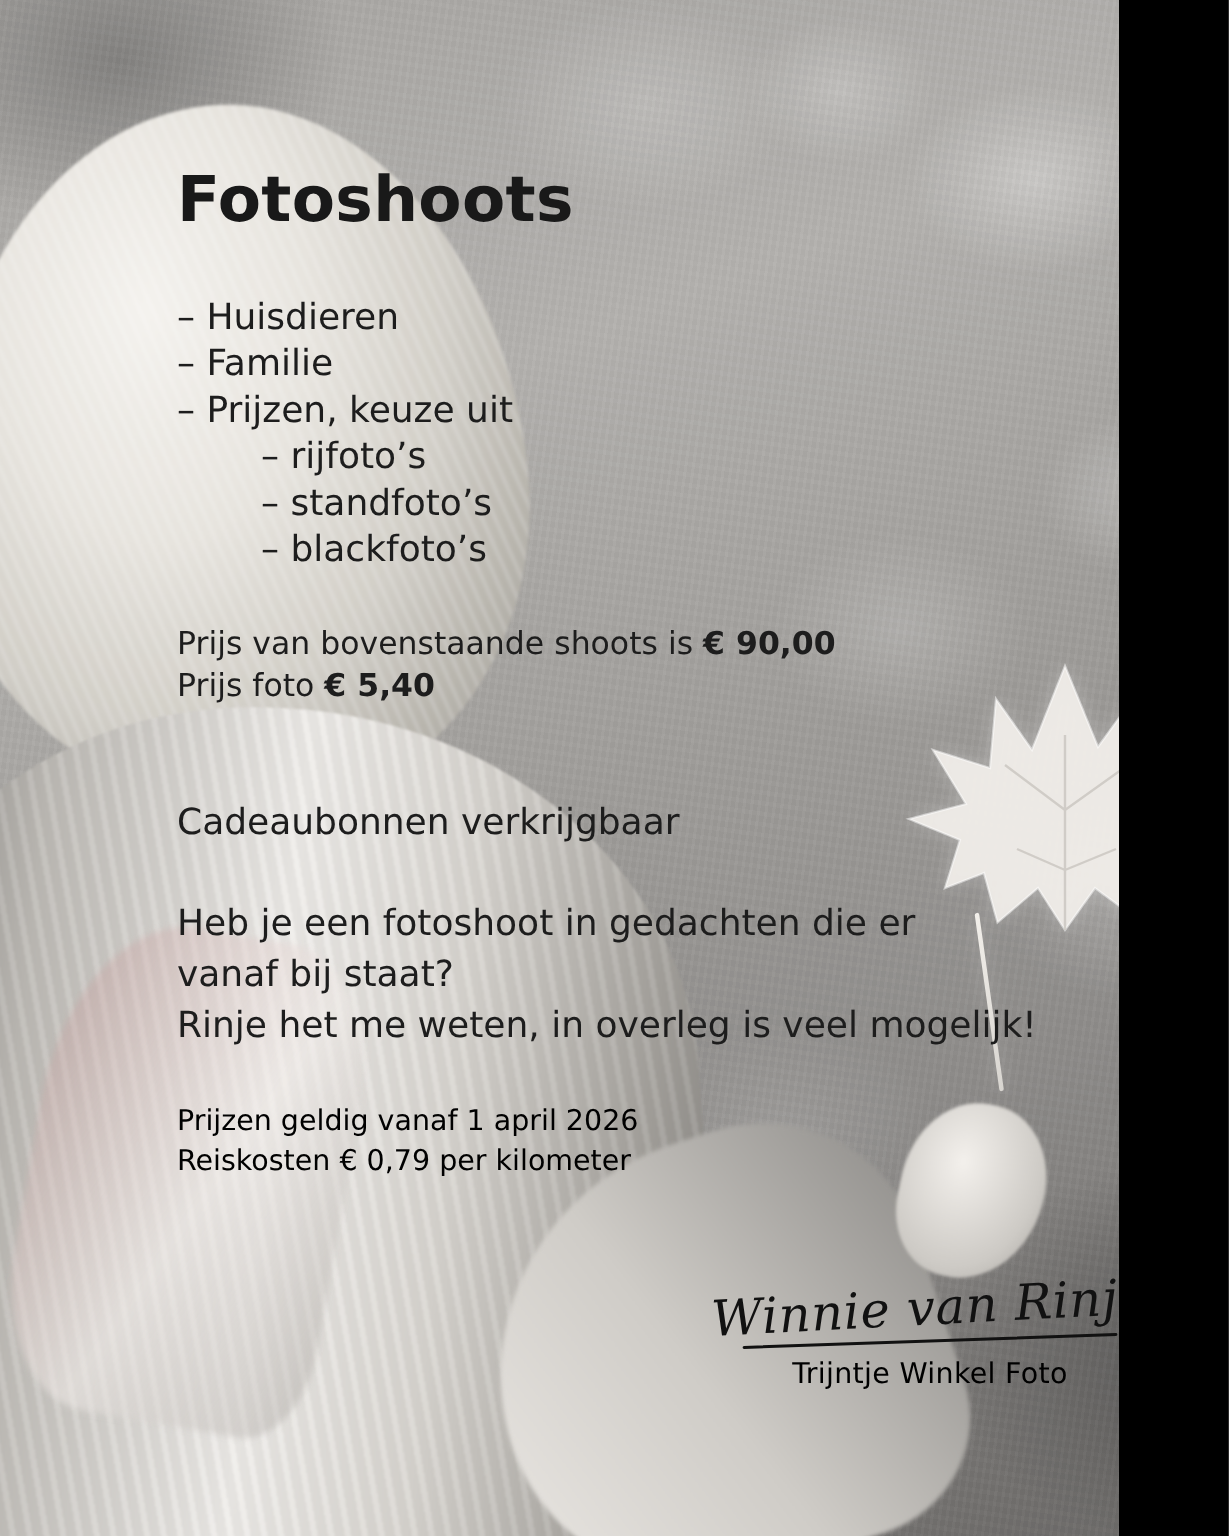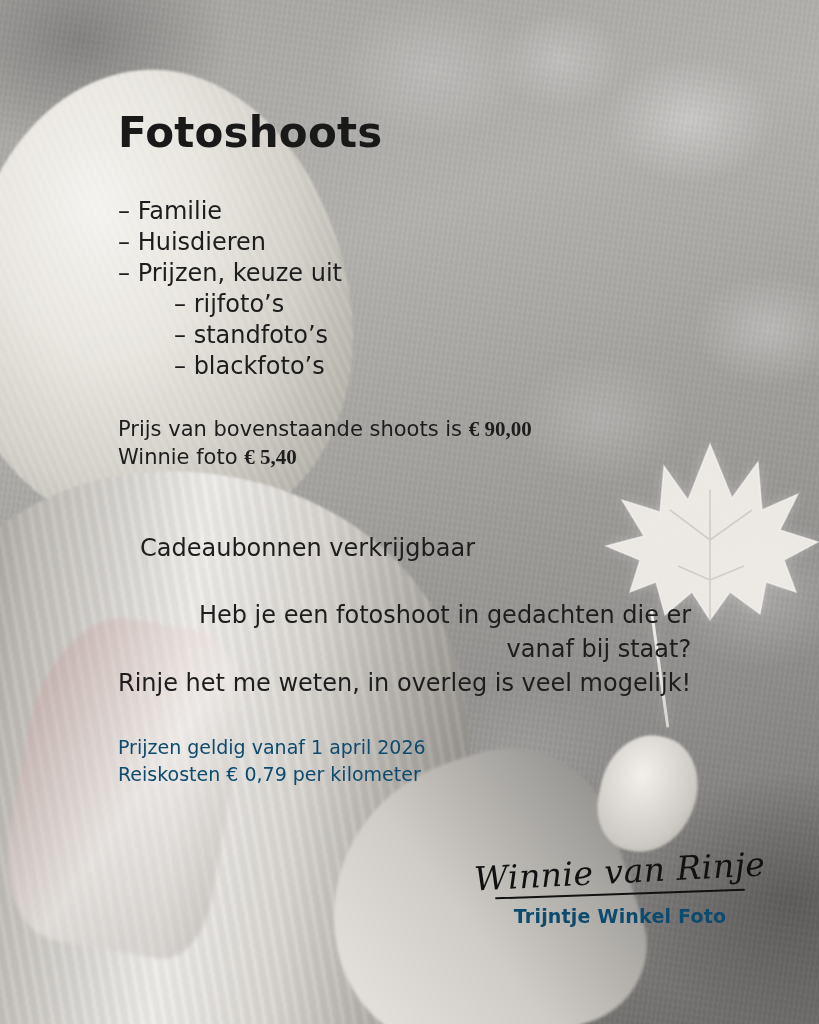--- a/index.html
+++ b/index.html
@@ -2,21 +2,21 @@
 <html lang="nl"><head>
 <meta charset="utf-8">
 <style>
   html, body {
     margin: 0;
     padding: 0;
     background: #000;
   }
   .poster {
     position: relative;
-    width: 819px;
+    width: 746px;
     height: 1024px;
     overflow: hidden;
     font-family: "DejaVu Sans", "Liberation Sans", sans-serif;
     color: #1c1c1c;
     background: #b9b7b4;
   }
 
   
   .bg {
     position: absolute;
@@ -172,45 +172,43 @@
     padding-left: 56px;
   }
   .price-block {
     position: absolute;
     top: 415px;
     left: 0;
     font-size: 21px;
     line-height: 28px;
     color: #1d1d1d;
   }
-  .price-block b { font-weight: bold; font-family: Liberation Serif, serif; }
+  .price-block b { font-weight: bold; }
   .gift {
     position: absolute;
     top: 534px;
     left: 0;
     font-size: 24px;
     color: #1d1d1d;
-    margin-left: 22px;
   }
   .custom {
     position: absolute;
     top: 598px;
     left: 0;
     font-size: 24px;
     line-height: 34px;
     color: #1d1d1d;
-    text-align: right;
   }
   .fineprint {
     position: absolute;
     top: 734px;
     left: 0;
     font-size: 19px;
     line-height: 27px;
-    color: #0c4a6e;
+    color: #000000;
   }
 
   
   .signature {
     position: absolute;
     left: 460px;
     top: 852px;
     width: 320px;
     text-align: center;
   }
@@ -227,23 +225,22 @@
     width: 250px;
     height: 2px;
     background: #111;
     margin: 2px auto 0 auto;
     transform: rotate(-2deg);
     border-radius: 2px;
   }
   .sig-name {
     margin-top: 10px;
     font-size: 19px;
-    color: #0c4a6e;
+    color: #000000;
     letter-spacing: .2px;
-    font-weight: bold;
   }
 </style>
 </head>
 <body>
 
 <div class="poster">
 
   <div class="bg"></div>
   <div class="bg-grain"></div>
   <div class="child-hair"></div>
@@ -260,34 +257,34 @@
       <path d="M150 250 L150 120 M150 170 L110 140 M150 170 L192 140 M150 210 L118 196 M150 210 L184 196" stroke="#c9c5bf" stroke-opacity="0.8" stroke-width="1.6" fill="none"></path>
     </svg>
     <div class="leaf-stem"></div>
   </div>
 
   <div class="content">
 
     <div class="title">Fotoshoots</div>
 
     <div class="bullets">
+      <div>– Huisdieren</div>
       <div>– Familie</div>
-      <div>– Huisdieren</div>
       <div>– Prijzen, keuze uit</div>
       <div class="sub">– rijfoto’s</div>
       <div class="sub">– standfoto’s</div>
       <div class="sub">– blackfoto’s</div>
     </div>
 
     <div class="price-block">
       <div>
         <span>Prijs van bovenstaande shoots is </span><b>€ 90,00</b>
       </div>
       <div>
-        <span>Winnie foto </span><b>€ 5,40</b>
+        <span>Prijs foto </span><b>€ 5,40</b>
       </div>
     </div>
 
     <div class="gift">Cadeaubonnen verkrijgbaar</div>
 
     <div class="custom">
       <div>Heb je een fotoshoot in gedachten die er</div>
       <div>vanaf bij staat?</div>
       <div>Rinje het me weten, in overleg is veel mogelijk!</div>
     </div>

